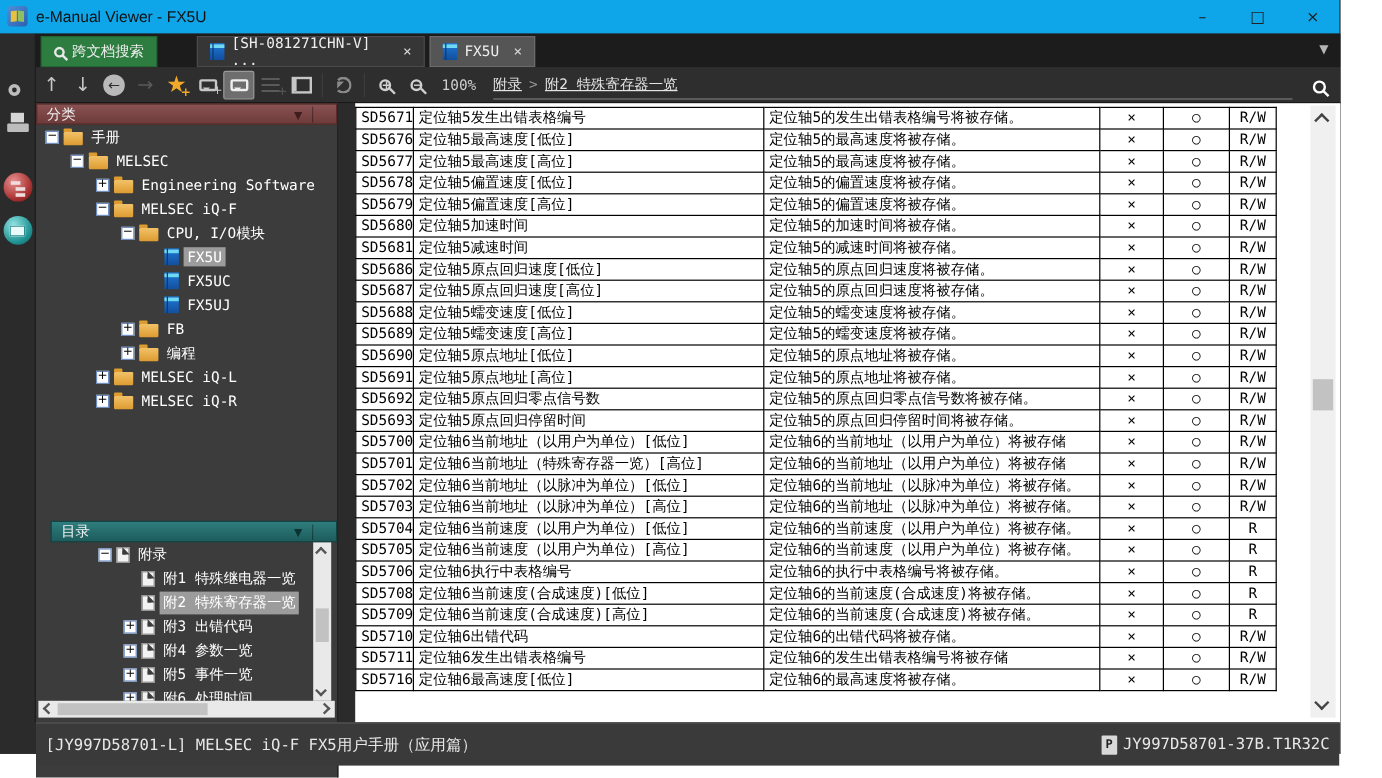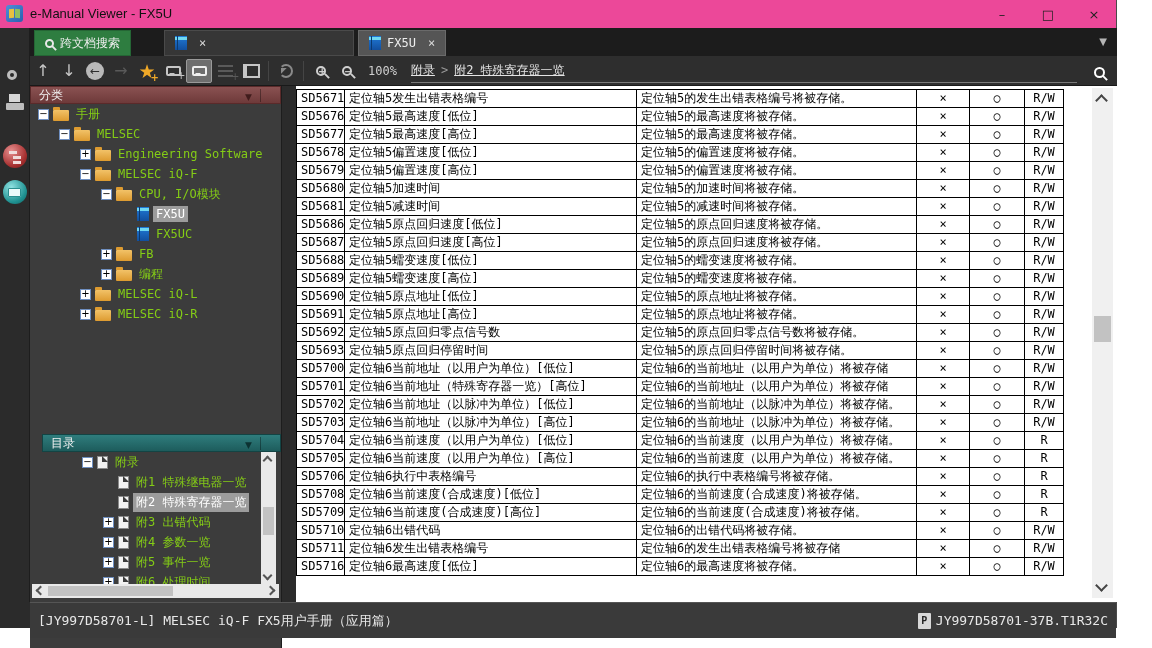--- a/index.html
+++ b/index.html
@@ -3,21 +3,21 @@
 <meta charset="utf-8">
 <style>
   * { margin:0; padding:0; box-sizing:border-box; }
   html,body { background:#ffffff; width:1152px; height:648px; overflow:hidden; }
   body { font-family:"DejaVu Sans Mono", monospace; }
   .app { position:relative; width:1152px; height:648px; background:#fff; }
   .window { position:absolute; left:0; top:0; width:1117px; height:628px; background:#2b2b2b;
             border-right:1px solid #4a4a4a; border-bottom:1px solid #4a4a4a; }
 
   
-  .titlebar { position:absolute; left:0; top:0; width:100%; height:28px; background:#ec4899;
+  .titlebar { position:absolute; left:0; top:0; width:100%; height:28px; background:#0ea5e9;
               font-family:"Liberation Sans", sans-serif; }
   .appicon { position:absolute; left:6px; top:5px; width:17px; height:17px;
              background:linear-gradient(135deg,#4f8fd8 0%,#2a5fb0 100%); border-radius:3px; }
   .appicon::before { content:""; position:absolute; left:3px; top:4px; width:5px; height:9px;
              background:#e8c040; transform:skewY(-8deg); }
   .appicon::after { content:""; position:absolute; right:3px; top:4px; width:5px; height:9px;
              background:#8fc060; transform:skewY(8deg); }
   .title-text { position:absolute; left:30px; top:6px; font-size:13px; color:#111; }
   .winbtns { position:absolute; right:14px; top:0; height:28px; display:flex; gap:30px; align-items:center; }
   .winbtn { color:#222; font-size:13px; width:16px; text-align:center; cursor:default;
@@ -108,21 +108,21 @@
   .head-cat { background:linear-gradient(#8a5252,#6e3a3a); border:1px solid #5a2a2a; }
   .head-toc { background:linear-gradient(#2f7d7d,#1d5c5c); border:1px solid #134444; position:absolute; top:348px; left:12px; right:0; }
   .panelhead .tri { position:absolute; right:28px; top:5px; font-size:9px; font-family:"DejaVu Sans", sans-serif; }
   .head-cat .tri { color:#401c1c; }
   .head-toc .tri { color:#0c3232; }
   .panelhead .endbox { position:absolute; right:2px; top:2px; width:18px; height:13px; border-left:1px solid rgba(0,0,0,.35); }
   .treearea { position:absolute; left:0; right:0; overflow:hidden; }
   .tree-cat { top:18px; height:330px; }
   .tree-toc { top:366px; height:132px; }
   .titem { display:flex; align-items:center; height:20px; gap:4px; white-space:nowrap; }
-  .titem .lbl { font-size:12px; color:#84cc16; padding:1px 3px; }
+  .titem .lbl { font-size:12px; color:#ffffff; padding:1px 3px; }
   .titem .lbl.sel { background:#9c9c9c; color:#ffffff; }
   .exp { width:11px; height:11px; background:#ffffff; border:1px solid #6f8fc0; color:#000;
          font-size:10px; line-height:8px; text-align:center; flex:0 0 auto; font-family:"DejaVu Sans", sans-serif; }
   .exp.hidden { visibility:hidden; }
   .ticon { flex:0 0 auto; position:relative; }
   .ticon.i-folder { width:16px; height:11px; background:linear-gradient(#f2c268,#dd9b30); border-radius:1px; margin-top:2px; }
   .ticon.i-folder::before { content:""; position:absolute; left:0; top:-3px; width:7px; height:3px;
          background:#dd9b30; border-radius:1px 1px 0 0; }
   .ticon.i-book { width:12px; height:14px; background:linear-gradient(#2079d6,#124f9e); }
   .ticon.i-book::before { content:""; position:absolute; left:0; top:1px; width:100%; height:3px; background:#6fd8f2; }
@@ -188,20 +188,21 @@
       <div class="sphere teal"></div>
     </div>
 
     <div class="tabbar">
       <div class="tab tab-search">
         <span class="mag"></span>
         <span>跨文档搜索</span>
       </div>
       <div class="tab tab-doc">
         <span class="bookicon"></span>
+        <span>[SH-081271CHN-V] ...</span>
         <span class="close">×</span>
       </div>
       <div class="tab tab-active">
         <span class="bookicon"></span>
         <span>FX5U</span>
         <span class="close">×</span>
       </div>
       <div class="tab-overflow">▼</div>
     </div>
 
@@ -290,20 +291,25 @@
             <span class="ticon i-book"></span>
             <span class="lbl sel">FX5U</span>
           </div>
 
           <div class="titem" style="padding-left: 92px;">
             <span class="exp hidden"></span>
             <span class="ticon i-book"></span>
             <span class="lbl">FX5UC</span>
           </div>
 
+          <div class="titem" style="padding-left: 92px;">
+            <span class="exp hidden"></span>
+            <span class="ticon i-book"></span>
+            <span class="lbl">FX5UJ</span>
+          </div>
 
           <div class="titem" style="padding-left: 71px;">
             <span class="exp">+</span>
             <span class="ticon i-folder"></span>
             <span class="lbl">FB</span>
           </div>
 
           <div class="titem" style="padding-left: 71px;">
             <span class="exp">+</span>
             <span class="ticon i-folder"></span>

